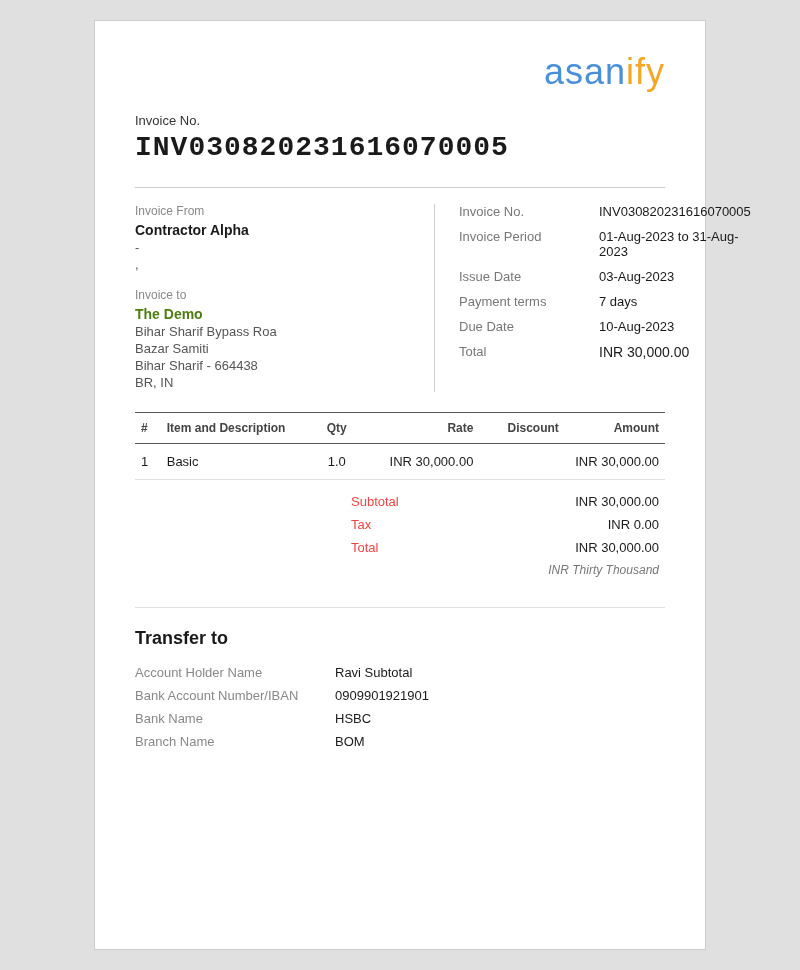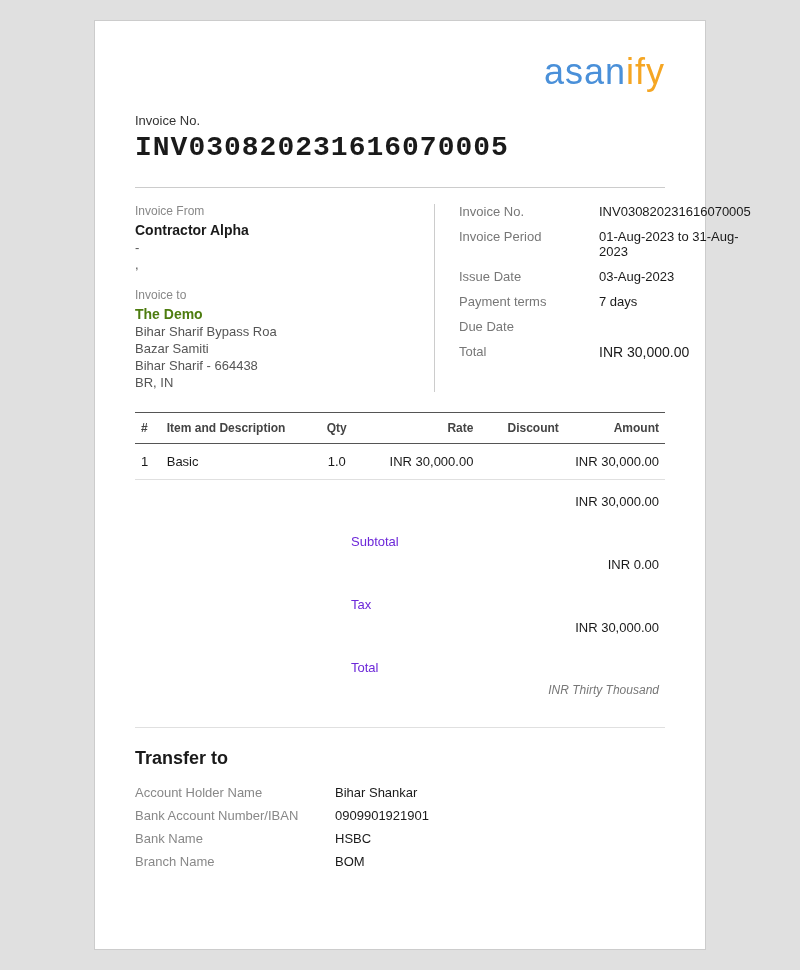--- a/index.html
+++ b/index.html
@@ -168,21 +168,21 @@
       display: flex;
       justify-content: space-between;
       padding: 4px 6px;
       font-size: 13px;
       color: #555;
     }
     .totals-row.total-row {
       color: #1a1a1a;
       font-weight: 500;
     }
-    .totals-row .t-label { color: #6d28d9; margin-top: 40px; }
+    .totals-row .t-label { color: #ef4444; }
     .totals-row .t-value { color: #1a1a1a; }
 
     .words-row {
       display: flex;
       justify-content: flex-end;
       padding: 4px 6px;
       font-size: 12px;
       color: #777;
       font-style: italic;
     }
@@ -256,20 +256,21 @@
       <div class="detail-row">
         <div class="detail-label">Issue Date</div>
         <div class="detail-value">03-Aug-2023</div>
       </div>
       <div class="detail-row">
         <div class="detail-label">Payment terms</div>
         <div class="detail-value">7 days</div>
       </div>
       <div class="detail-row">
         <div class="detail-label">Due Date</div>
+        <div class="detail-value">10-Aug-2023</div>
       </div>
       <div class="detail-row">
         <div class="detail-label">Total</div>
         <div class="detail-value total-val">INR 30,000.00</div>
       </div>
     </div>
   </div>
 
   <table class="items-table">
     <thead>
@@ -312,21 +313,21 @@
         <span>INR Thirty Thousand</span>
       </div>
     </div>
   </div>
 
   <div class="transfer-section">
     <div class="transfer-title">Transfer to</div>
     <div id="bank-details">
         <div class="bank-detail-row">
       <span class="bank-label">Account Holder Name</span>
-      <span class="bank-value">Bihar Shankar</span>
+      <span class="bank-value">Ravi Subtotal</span>
     </div>
         <div class="bank-detail-row">
       <span class="bank-label">Bank Account Number/IBAN</span>
       <span class="bank-value">0909901921901</span>
     </div>
         <div class="bank-detail-row">
       <span class="bank-label">Bank Name</span>
       <span class="bank-value">HSBC</span>
     </div>
         <div class="bank-detail-row">

